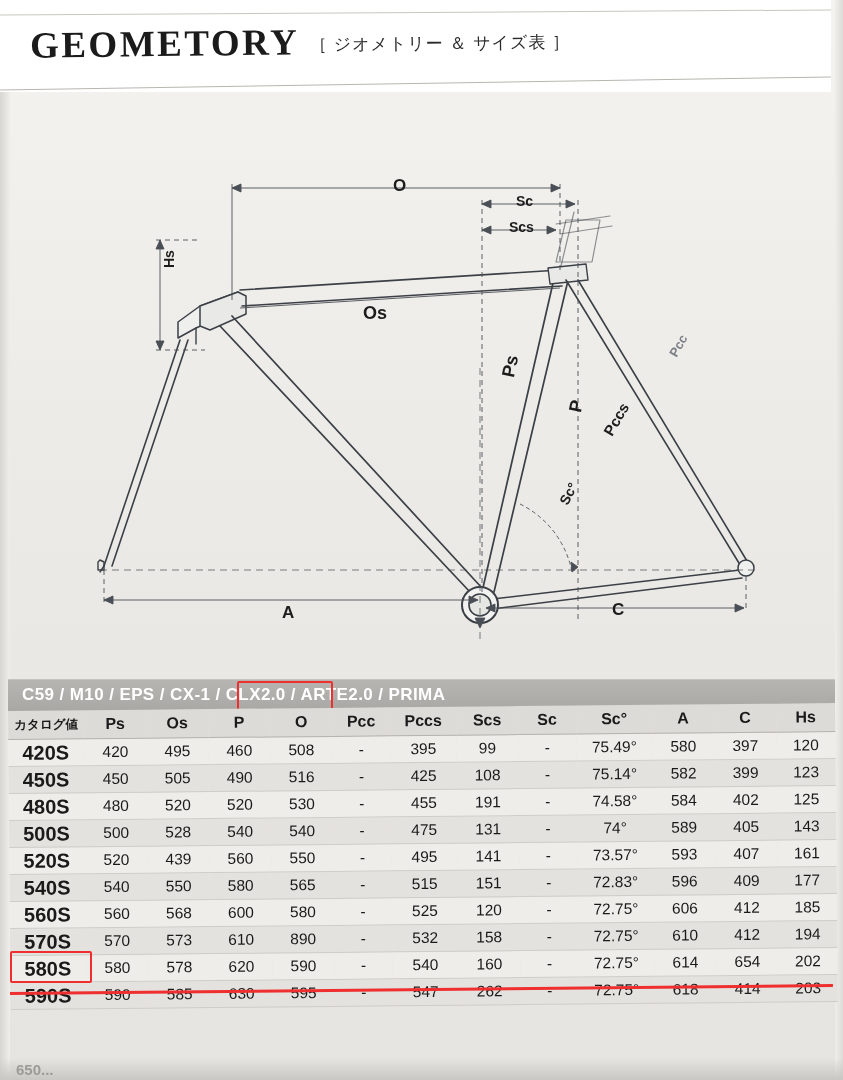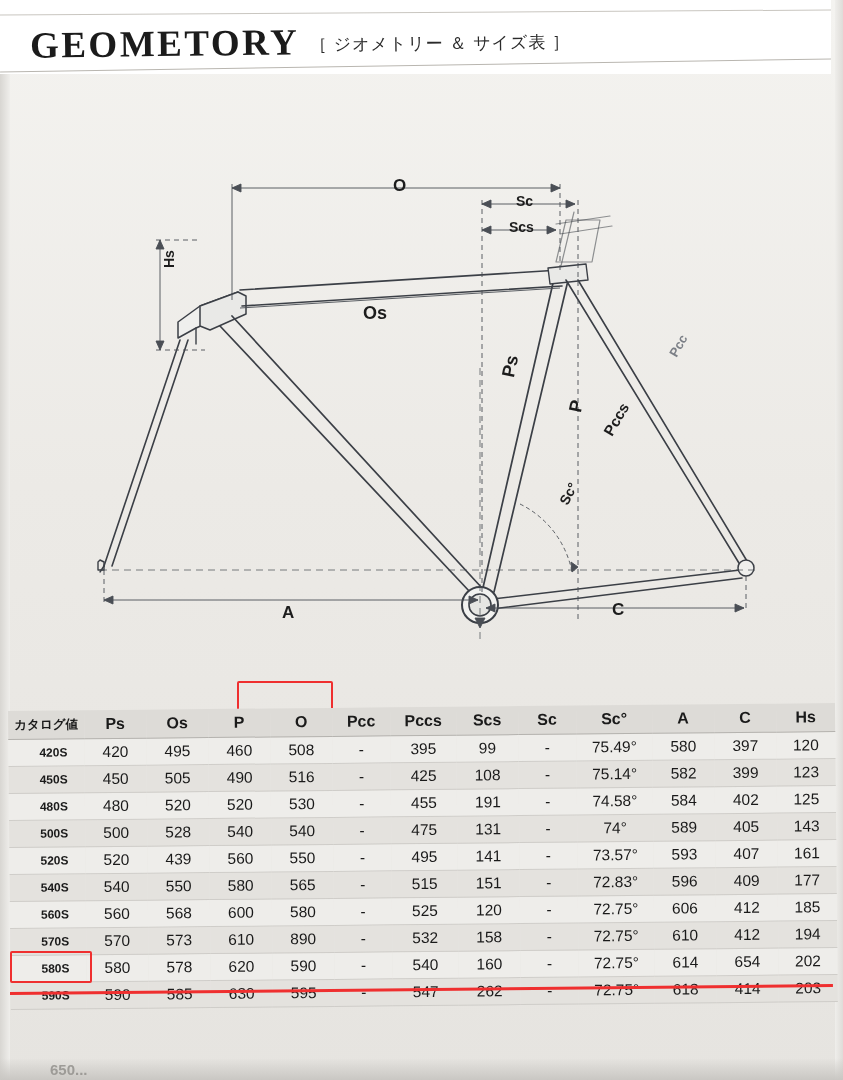--- a/index.html
+++ b/index.html
@@ -30,21 +30,21 @@
   .paper-right-edge {
     position: absolute;
     right: 0; top: 0; bottom: 0; width: 8px;
     background: linear-gradient(270deg, #dedcd8, #efeeeb);
   }
 
   
   .header {
     position: absolute;
     left: 0; right: 12px; top: 0;
-    height: 74px;
+    height: 92px;
     background: #ffffff;
     overflow: hidden;
   }
   .header-rule-top {
     position: absolute;
     left: 0; right: 0; top: 12px;
     height: 1px;
     background: #c9c6c0;
     transform: rotate(-0.35deg);
   }
@@ -153,22 +153,22 @@
     border-bottom: 1px solid #b5b3af;
     height: 28px;
     margin-top: 16px;
   }
   table.geo thead th.first {
     font-size: 12.5px;
     font-weight: 700;
   }
   table.geo td.size {
     font-weight: 700;
-    font-size: 12px;
-    text-align: center;
+    font-size: 20px;
+    text-align: left;
     padding-left: 14px;
   }
   tr.r-odd td { background: #eeedea; }
   tr.r-even td { background: #e4e2de; }
 
   .row-highlight {
     position: absolute;
     left: 10px;
     top: 951px;
     width: 78px;
@@ -195,21 +195,20 @@
     height: 22px;
     background: linear-gradient(180deg, rgba(230,228,224,0), #c9c7c3);
   }
   .bottom-ghost {
     position: absolute;
     left: 16px;
     bottom: 2px;
     font-size: 15px;
     font-weight: 700;
     color: #9d9b97;
-    margin-left: 34px;
   }
 </style>
 </head>
 <body>
 
 <div class="page">
   <div class="paper-left-edge"></div>
   <div class="paper-right-edge"></div>
 
   <div class="header">
@@ -317,20 +316,23 @@
     <div class="dlabel" style="left:363px; top:203px; font-size:18px;">Os</div>
     <div class="dlabel" style="left:498px; top:275px; font-size:18px; transform:rotate(-78deg); transform-origin:left top;">Ps</div>
     <div class="dlabel" style="left:565px; top:310px; font-size:18px; transform:rotate(-78deg); transform-origin:left top;">P</div>
     <div class="dlabel" style="left:600px; top:330px; font-size:15px; transform:rotate(-60deg); transform-origin:left top;">Pccs</div>
     <div class="dlabel" style="left:666px; top:252px; font-size:13px; transform:rotate(-60deg); transform-origin:left top; color:#7b7f86;">Pcc</div>
     <div class="dlabel" style="left:556px; top:400px; font-size:14px; transform:rotate(-62deg); transform-origin:left top;">Sc°</div>
     <div class="dlabel" style="left:282px; top:503px; font-size:17px;">A</div>
     <div class="dlabel" style="left:612px; top:500px; font-size:17px;">C</div>
   </div>
 
+  <div class="model-bar">
+    <div class="model-bar-text">C59 / M10 / EPS / CX-1 / CLX2.0 / ARTE2.0 / PRIMA</div>
+  </div>
   <div class="model-highlight"></div>
 
   <div class="table-wrap">
     <table class="geo">
       <colgroup>
         <col style="width:76px">
           <col style="width:62px">
           <col style="width:62px">
           <col style="width:62px">
         <col style="width:62px">

